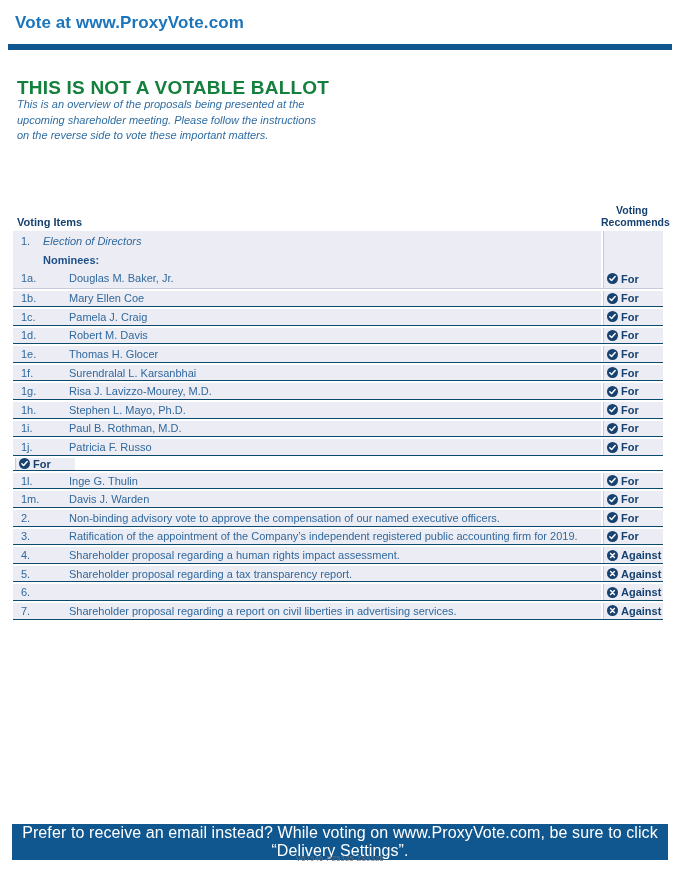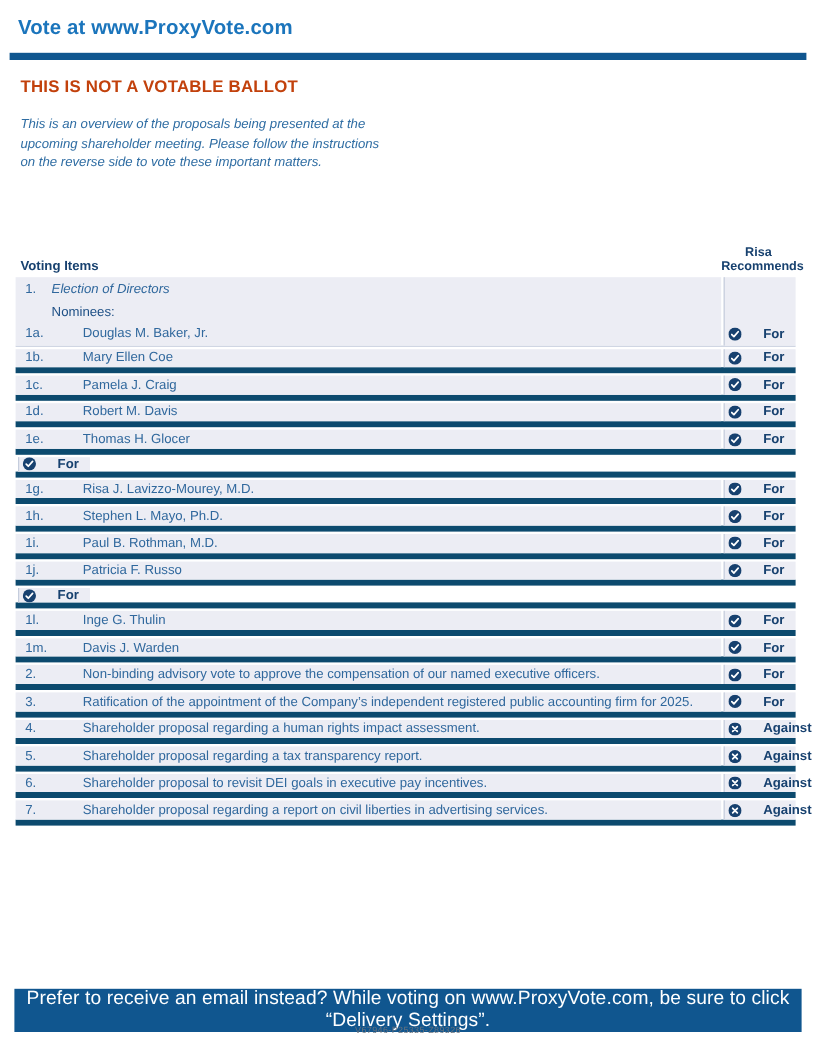--- a/index.html
+++ b/index.html
@@ -17,22 +17,22 @@
     font-size:17px; font-weight:bold; color:#1B75BC;
     letter-spacing:0.1px;
   }
   .header-rule {
     position:absolute; top:44px; left:8px; right:8px; height:6px;
     background:#10568F;
   }
 
   
   .ballot-title {
-    position:absolute; top:64px; left:17px;
-    font-size:14px; font-weight:bold; color:#c2410c;
+    position:absolute; top:77px; left:17px;
+    font-size:19px; font-weight:bold; color:#15803d;
     letter-spacing:0.2px;
   }
   .intro-text {
     position:absolute; top:97px; left:17px; width:312px;
     font-size:11px; line-height:15.5px; color:#2F6DA3;font-style:italic;
   }
 
   
   .vtable {
     position:absolute; top:205px; left:13px; width:650px;
@@ -48,49 +48,49 @@
     width:62px; text-align:center;
     font-size:10.5px; font-weight:bold; color:#17416F; line-height:11.5px;
   }
 
   .vrow, .group-row { display:flex; background:transparent; }
   .cell-left {
     flex:1; background:#ECEDF4;
     display:flex; align-items:center;
     height:15.6px;
   }
-  .vrow { border-bottom:5px solid #0c4a6e; margin-bottom:2px; }
+  .vrow { border-bottom:1px solid #0c4a6e; margin-bottom:2px; }
   .num {
     display:inline-block; margin-left:8px; width:22px;
     font-size:11px; color:#30689D; flex:0 0 auto;
   }
   .lbl { font-size:11px; color:#30689D;padding-left:26px; }
   .cell-right {
     width:60px; margin-left:2px; background:#ECEDF4;
     border-left:1px solid #C5CDDD;
     display:flex; align-items:center;
     padding-left:3px;
   }
 
   
   .group-row { border-bottom:1px solid #C5CDDD; margin-bottom:2px; }
   .group-left { flex:1; background:#ECEDF4; padding-top:1px; }
   .group-line { display:flex; align-items:center; height:18.5px; }
   .group-label-italic { font-size:11px; font-style:italic; color:#30689D; }
   .nominees-label {
-    margin-left:30px; font-size:11px; font-weight:normal; color:#1D4F85;
+    margin-left:30px; font-size:11px; font-weight:bold; color:#1D4F85;
   }
   .group-right {
     width:60px; margin-left:2px; background:#ECEDF4;
     border-left:1px solid #C5CDDD;
     display:flex; align-items:flex-end; padding:0 0 3px 3px;
   }
 
   
-  .badge { display:flex; align-items:center; gap:18px; }
+  .badge { display:flex; align-items:center; gap:3px; }
   .badge svg { width:11px; height:11px; display:block; }
   .badge .icon-x { display:none; }
   .badge.against .icon-x { display:block; }
   .rec-text { font-size:11px; font-weight:bold; color:#17416F; }
 
   
   .footer-bar {
     position:absolute; top:824px; left:12px; right:12px; height:36px;
     background:#10568F; color:#ffffff;
     font-size:16px; line-height:18px; text-align:center;
@@ -108,21 +108,21 @@
 <div class="page-header-title">Vote at www.ProxyVote.com</div>
 <div class="header-rule"></div>
 
 <div class="ballot-title">THIS IS NOT A VOTABLE BALLOT</div>
 <p class="intro-text">This is an overview of the proposals being presented at the upcoming shareholder meeting. Please follow the instructions on the reverse side to vote these important matters.</p>
 
 <div class="vtable">
   <div class="thead">
     <span class="thead-left">Voting Items</span>
     <span class="thead-right">
-      <span>Risa</span><br>
+      <span>Voting</span><br>
       <span>Recommends</span>
     </span>
   </div>
 
   <div class="group-row">
     <div class="group-left">
       <div class="group-line">
         <span class="num">1.</span>
         <span class="group-label-italic">Election of Directors</span>
       </div>
@@ -209,20 +209,24 @@
               <circle cx="6" cy="6" r="6" fill="#17416F"></circle>
               <path d="M3.1 6.3l1.9 1.9 3.9-4.4" stroke="#ffffff" stroke-width="1.6" fill="none" stroke-linecap="round" stroke-linejoin="round"></path>
             </svg>
 
         <span class="rec-text">For</span>
       </span>
     </div>
   </div>
 
   <div class="vrow">
+    <div class="cell-left">
+      <span class="num">1f.</span>
+      <span class="lbl">Surendralal L. Karsanbhai</span>
+    </div>
     <div class="cell-right">
       <span class="badge">
         <svg class="icon-check" viewBox="0 0 12 12">
               <circle cx="6" cy="6" r="6" fill="#17416F"></circle>
               <path d="M3.1 6.3l1.9 1.9 3.9-4.4" stroke="#ffffff" stroke-width="1.6" fill="none" stroke-linecap="round" stroke-linejoin="round"></path>
             </svg>
 
         <span class="rec-text">For</span>
       </span>
     </div>
@@ -356,21 +360,21 @@
             </svg>
 
         <span class="rec-text">For</span>
       </span>
     </div>
   </div>
 
   <div class="vrow">
     <div class="cell-left">
       <span class="num">3.</span>
-      <span class="lbl">Ratification of the appointment of the Company’s independent registered public accounting firm for 2025.</span>
+      <span class="lbl">Ratification of the appointment of the Company’s independent registered public accounting firm for 2019.</span>
     </div>
     <div class="cell-right">
       <span class="badge">
         <svg class="icon-check" viewBox="0 0 12 12">
               <circle cx="6" cy="6" r="6" fill="#17416F"></circle>
               <path d="M3.1 6.3l1.9 1.9 3.9-4.4" stroke="#ffffff" stroke-width="1.6" fill="none" stroke-linecap="round" stroke-linejoin="round"></path>
             </svg>
 
         <span class="rec-text">For</span>
       </span>
@@ -407,21 +411,20 @@
               <path d="M3.9 3.9l4.2 4.2M8.1 3.9l-4.2 4.2" stroke="#ffffff" stroke-width="1.6" stroke-linecap="round"></path>
             </svg>
         <span class="rec-text">Against</span>
       </span>
     </div>
   </div>
 
   <div class="vrow">
     <div class="cell-left">
       <span class="num">6.</span>
-      <span class="lbl">Shareholder proposal to revisit DEI goals in executive pay incentives.</span>
     </div>
     <div class="cell-right">
       <span class="badge against">
 
         <svg class="icon-x" viewBox="0 0 12 12">
               <circle cx="6" cy="6" r="6" fill="#17416F"></circle>
               <path d="M3.9 3.9l4.2 4.2M8.1 3.9l-4.2 4.2" stroke="#ffffff" stroke-width="1.6" stroke-linecap="round"></path>
             </svg>
         <span class="rec-text">Against</span>
       </span>

